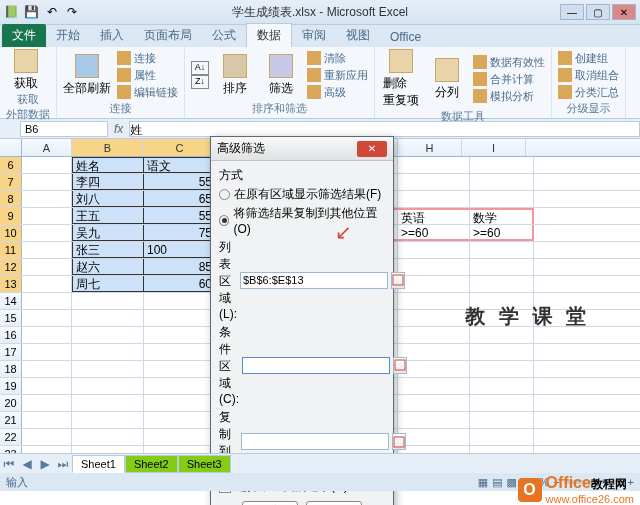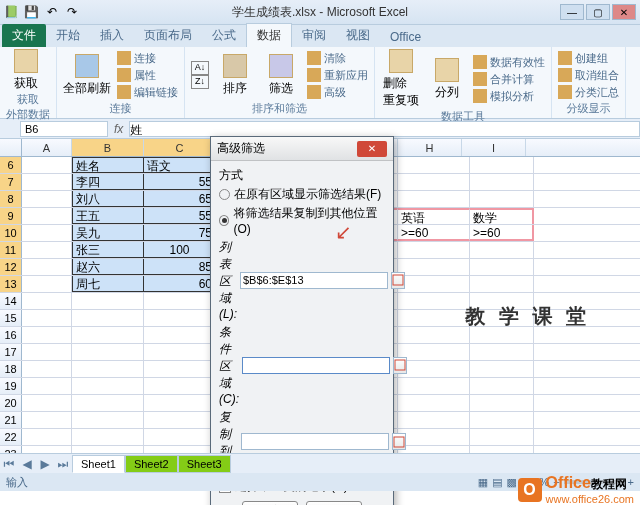--- a/index.html
+++ b/index.html
@@ -52,21 +52,21 @@
 .dialog { position: absolute; left: 210px; top: 136px; width: 184px; background: #f0f2f4; border: 1px solid #5a6a7a; box-shadow: 2px 2px 8px rgba(0,0,0,0.3); }
 .dlg-title { height: 24px; background: linear-gradient(#f8f8f8,#e0e2e4); display: flex; align-items: center; padding: 0 6px; border-bottom: 1px solid #c0c2c4; }
 .dlg-title span { flex: 1; font-size: 12px; }
 .dlg-close { width: 30px; height: 16px; background: #d04838; color: #fff; text-align: center; font-size: 10px; line-height: 16px; border-radius: 2px; }
 .dlg-body { padding: 6px 8px; }
 .fieldset-label { font-size: 12px; margin-bottom: 2px; }
 .radio-row { display: flex; align-items: center; gap: 4px; font-size: 12px; margin: 2px 0; }
 .radio { width: 11px; height: 11px; border: 1px solid #888; border-radius: 50%; display: inline-flex; align-items: center; justify-content: center; }
 .radio.checked::after { content: ''; width: 5px; height: 5px; background: #333; border-radius: 50%; }
 .form-row { display: flex; align-items: center; gap: 3px; margin: 3px 0; font-size: 12px; }
-.form-row label { width: 68px; font-style: italic; }
+.form-row label { width: 68px; }
 .form-row input { flex: 1; border: 1px solid #9fb8cf; height: 17px; padding: 0 2px; font-size: 11px; }
 .refbtn { width: 18px; height: 17px; border: 1px solid #9fb8cf; background: linear-gradient(#fff,#e8e8e8); display: inline-flex; align-items: center; justify-content: center; }
 .refbtn svg { width: 12px; height: 12px; }
 .chk-row { display: flex; align-items: center; gap: 4px; margin: 4px 0; font-size: 12px; }
 .chk { width: 12px; height: 12px; border: 1px solid #888; background: #fff; }
 .dlg-btns { display: flex; justify-content: center; gap: 8px; margin-top: 6px; padding-bottom: 4px; }
 .dlg-btn { width: 56px; height: 21px; border: 1px solid #888; background: linear-gradient(#fff,#e4e4e4); font-size: 12px; border-radius: 3px; }
 .arrow { position: absolute; left: 335px; top: 220px; color: #d04838; font-size: 20px; pointer-events: none; }
 .watermark { position: absolute; right: 6px; bottom: 0; display: flex; align-items: center; gap: 4px; }
 .watermark .logo { width: 24px; height: 24px; background: #e87422; border-radius: 4px; color: #fff; font-weight: bold; display: flex; align-items: center; justify-content: center; font-size: 16px; }
@@ -299,21 +299,21 @@
         <div class="cell wE selrange" style="border-right: 1px solid rgb(51, 51, 51); border-bottom: 1px solid rgb(51, 51, 51);"></div>
         <div class="cell wF"></div>
         <div class="cell wG" style="border-bottom: 2px solid rgb(240, 151, 163); border-left: 2px solid rgb(240, 151, 163);">&gt;=60</div>
         <div class="cell wH" style="border-bottom: 2px solid rgb(240, 151, 163);">&gt;=60</div>
         <div class="cell wI" style="border-bottom: 2px solid rgb(240, 151, 163); border-right: 2px solid rgb(240, 151, 163);">&gt;=60</div>
       </div>
       <div class="row">
         <div class="rowhead sel">11</div>
         <div class="cell wA"></div>
         <div class="cell wB selrange" style="border-right: 1px solid rgb(51, 51, 51); border-bottom: 1px solid rgb(51, 51, 51); border-left: 1px solid rgb(51, 51, 51);">张三</div>
-        <div class="cell wC selrange" style="text-align: center; border-right: 1px solid rgb(51, 51, 51); border-bottom: 1px solid rgb(51, 51, 51);">100</div>
+        <div class="cell wC selrange" style="text-align: left; border-right: 1px solid rgb(51, 51, 51); border-bottom: 1px solid rgb(51, 51, 51);">100</div>
         <div class="cell wD selrange" style="border-right: 1px solid rgb(51, 51, 51); border-bottom: 1px solid rgb(51, 51, 51);"></div>
         <div class="cell wE selrange" style="border-right: 1px solid rgb(51, 51, 51); border-bottom: 1px solid rgb(51, 51, 51);"></div>
         <div class="cell wF"></div>
         <div class="cell wG"></div>
         <div class="cell wH"></div>
         <div class="cell wI"></div>
       </div>
       <div class="row">
         <div class="rowhead sel">12</div>
         <div class="cell wA"></div>

